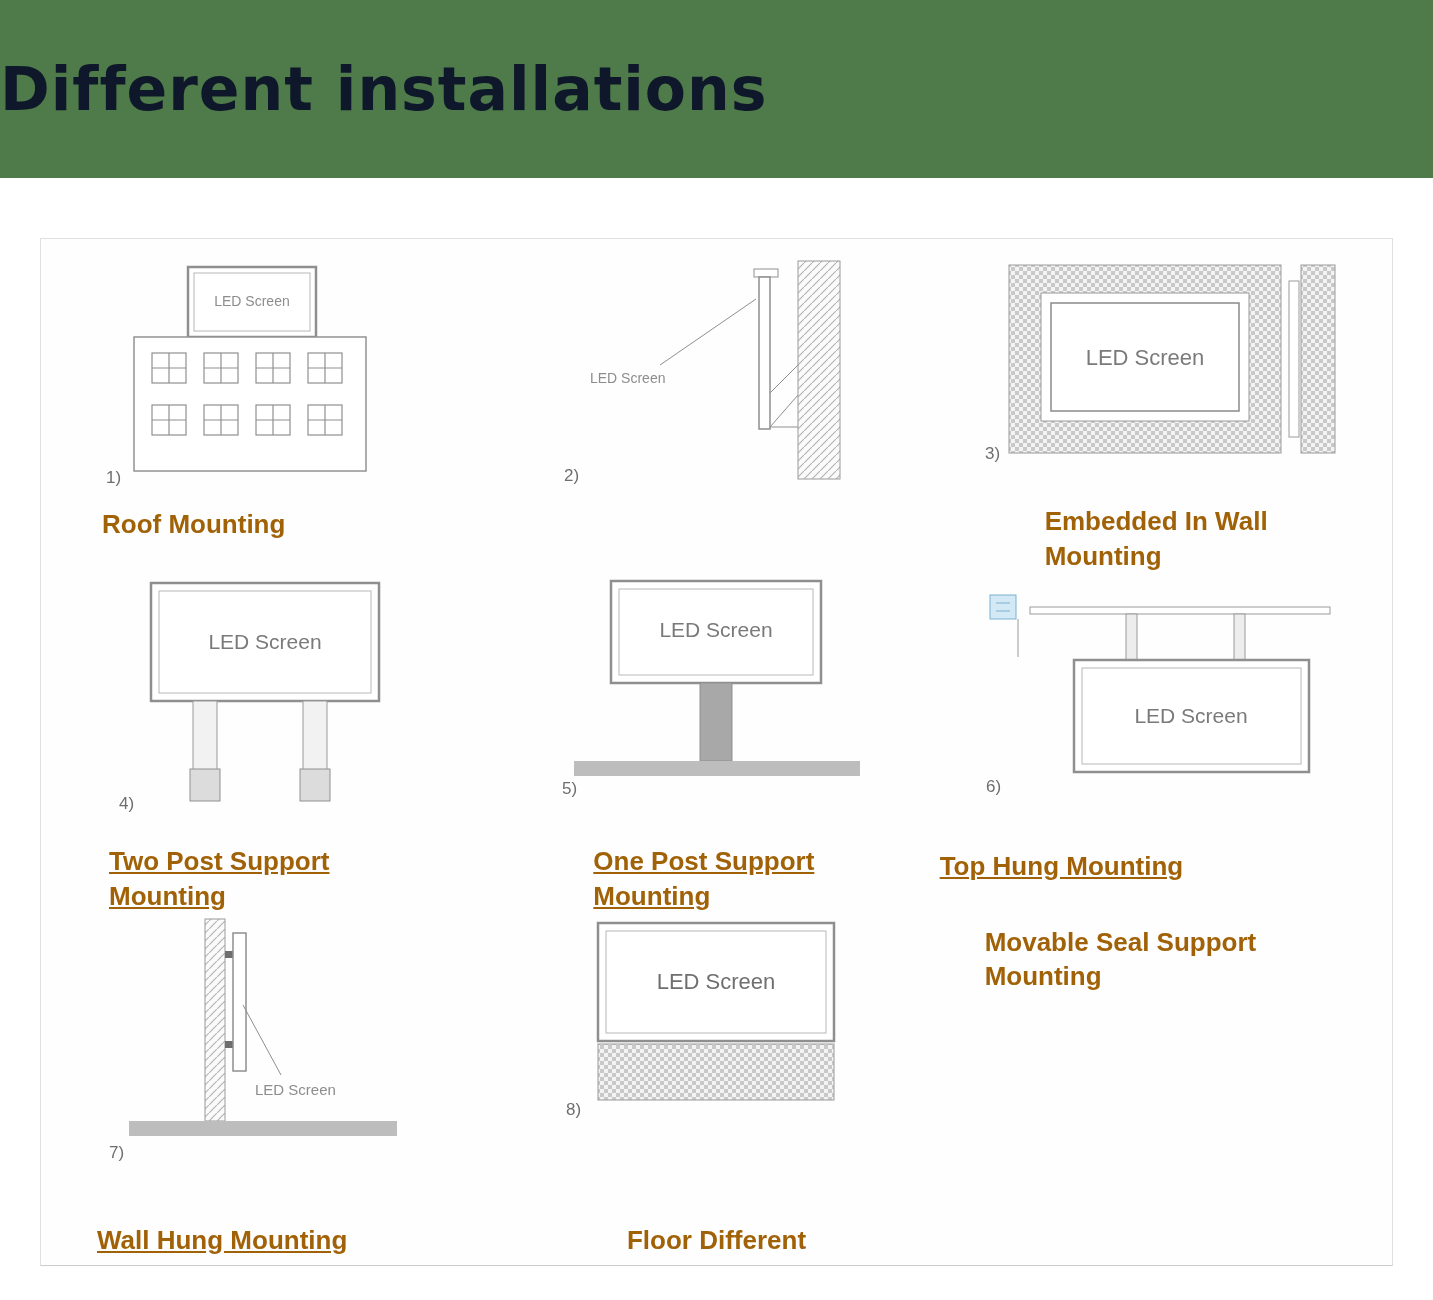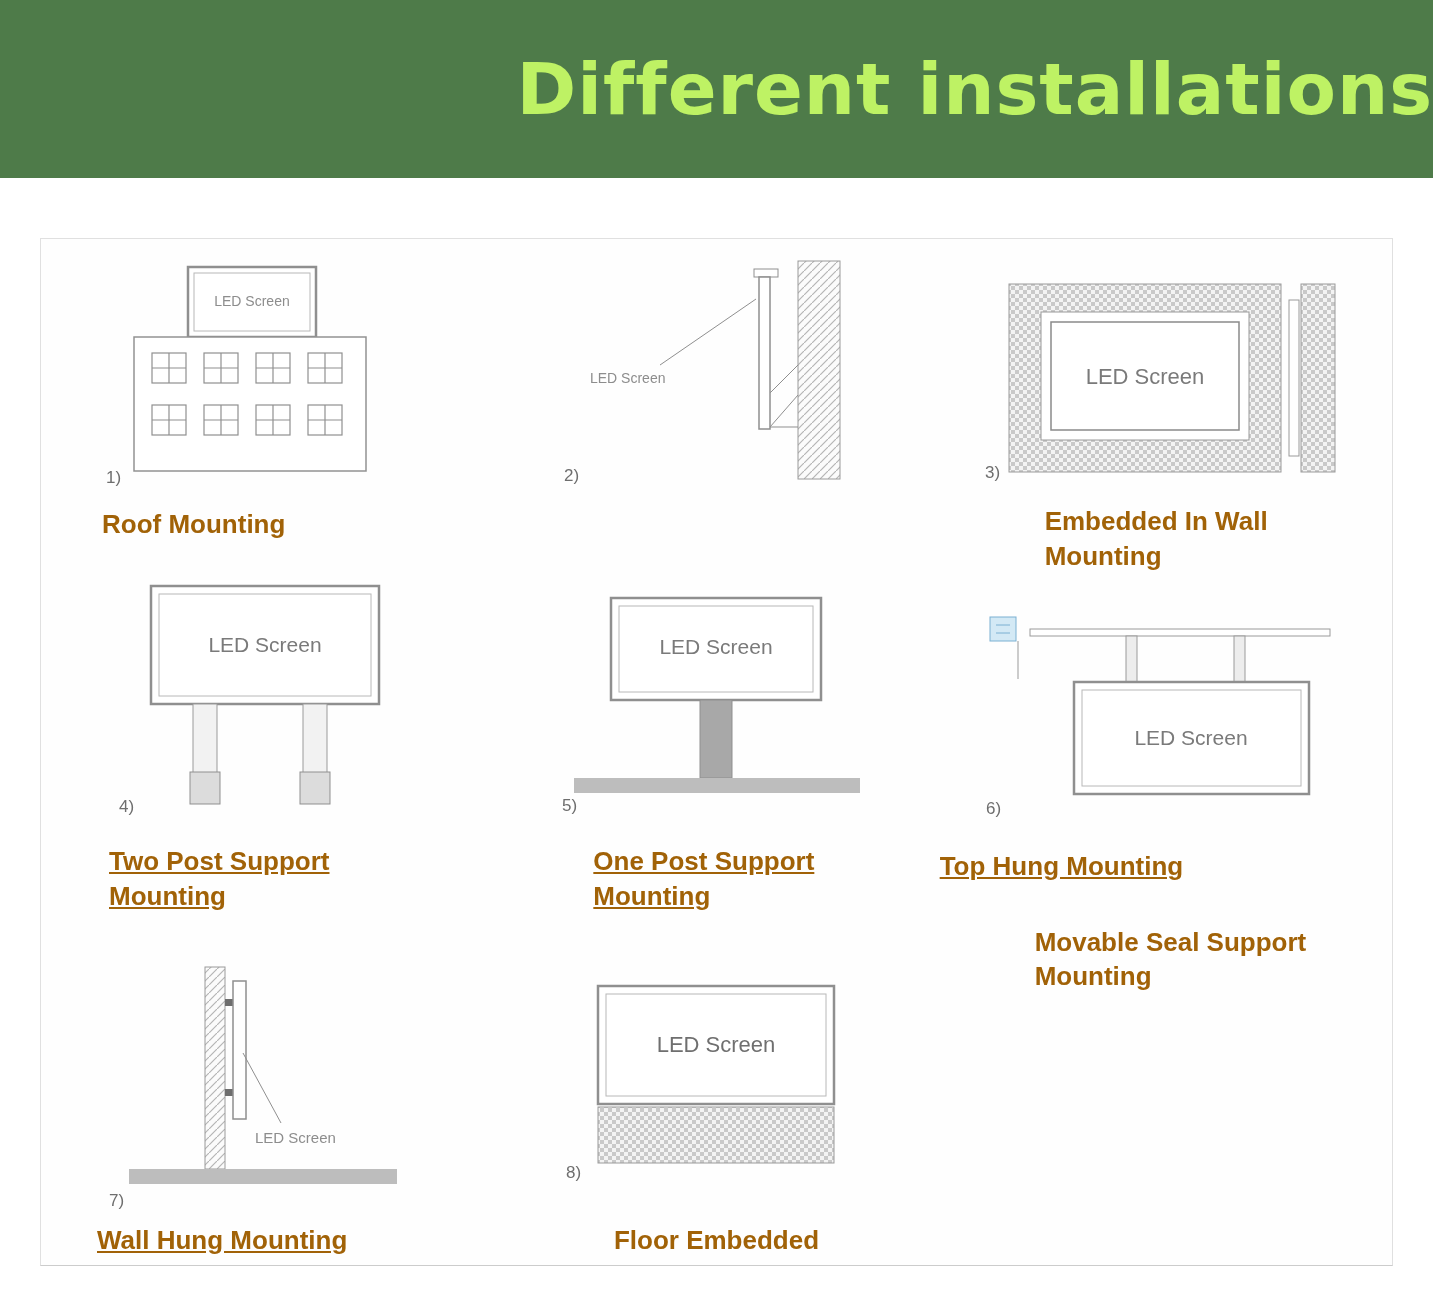--- a/index.html
+++ b/index.html
@@ -1,40 +1,40 @@
 <!DOCTYPE html>
 <html><head>
 <meta charset="utf-8">
 <style>
   html,body{margin:0;padding:0;background:#ffffff;width:1433px;height:1300px;overflow:hidden;
             font-family:"Liberation Sans", sans-serif;}
   .banner{width:100%;height:178px;background:#4e7b49;}
-  .banner h1{margin:0;line-height:178px;text-align:right;color:#bef264;
-             font-family:"DejaVu Sans", sans-serif;font-weight:bold;font-size:72px;letter-spacing:1px;}
+  .banner h1{margin:0;line-height:178px;text-align:left;color:#0f172a;
+             font-family:"DejaVu Sans", sans-serif;font-weight:bold;font-size:60px;letter-spacing:1px;}
   .sheet{margin:60px 40px 0;border:1px solid #e0e0e0;border-bottom:1px solid #cccccc;
          padding:16px 6px 8px;background:#fefefe;}
   .grid{display:grid;grid-template-columns:1fr 1fr 1fr;grid-template-rows:318px 340px auto;}
   .cell{display:flex;flex-direction:column;}
-  .fig{display:flex;justify-content:center;align-items:flex-end;}
+  .fig{display:flex;justify-content:center;align-items:flex-start;}
   .row1 .fig{height:232px;}
   .row2 .fig{height:248px;}
   .row3 .fig{height:298px;}
   .caption{font-weight:bold;font-size:26px;line-height:1.32;color:#a16207;}
   .row1 .caption{margin-top:20px;}
   .row2 .caption{margin-top:28px;text-decoration:underline;}
   .row3 .caption{margin-top:12px;}
   .c1{padding-left:55px;}
   .c2{width:272px;margin:0 auto;text-align:center;}
   .c3{margin-left:105px;width:292px;}
   .c4{margin-left:62px;width:272px;}
   .c5{margin-left:100px;width:272px;}
   .c6{text-align:left;}
   .c7{padding-left:50px;text-decoration:underline;}
   .c8{text-align:center;}
-  .c9{margin-left:95px;width:322px;}
+  .c9{margin-left:45px;width:322px;}
   svg text{font-family:"Liberation Sans", sans-serif;}
 </style>
 </head>
 <body>
 
 <svg width="0" height="0" style="position:absolute" aria-hidden="true">
   <defs>
     <pattern id="diagHatch" width="8" height="8" patternUnits="userSpaceOnUse">
       <rect width="8" height="8" fill="#fbfbfb"></rect>
       <path d="M0,8 L8,0" stroke="#b5b5b5" stroke-width="1.2" fill="none"></path>
@@ -189,21 +189,21 @@
     <section class="cell row3">
       <div class="fig">
         <svg width="320" height="235" viewBox="0 0 320 235">
           <rect x="42" y="10" width="236" height="118" fill="#ffffff" stroke="#8f8f8f" stroke-width="2.5"></rect>
           <rect x="50" y="18" width="220" height="102" fill="none" stroke="#b8b8b8"></rect>
           <text x="160" y="76" text-anchor="middle" font-size="22" fill="#6f6f6f">LED Screen</text>
           <rect x="42" y="131" width="236" height="56" fill="url(#checker)" stroke="#9a9a9a"></rect>
           <text x="10" y="202" font-size="17" fill="#6e6e6e">8)</text>
         </svg>
       </div>
-      <div class="caption c8">Floor Embedded</div>
+      <div class="caption c8">Floor Different</div>
     </section>
 
     <section class="cell row3">
       <div class="caption c9">Movable Seal Support Mounting</div>
     </section>
 
   </div>
 </main>
 
 </body></html>

